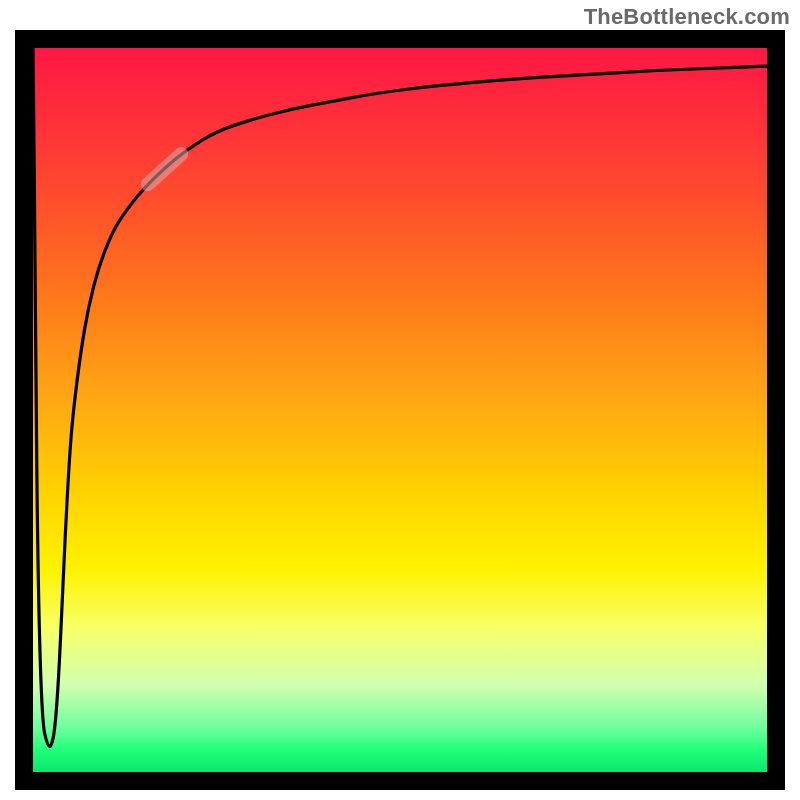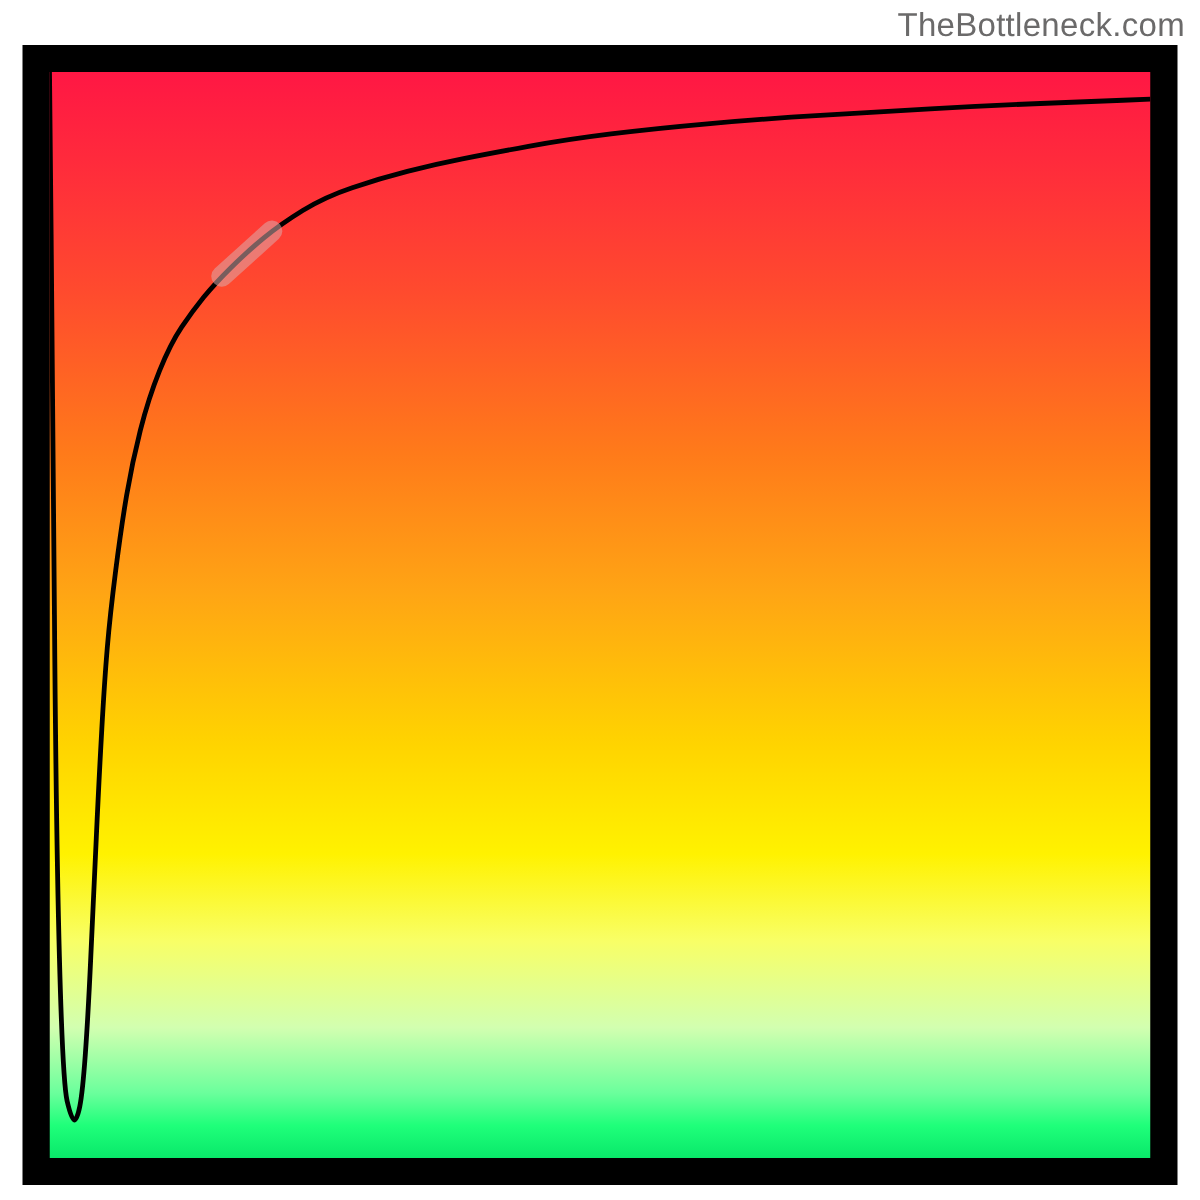--- a/index.html
+++ b/index.html
@@ -15,21 +15,21 @@
     position: relative;
     width: 800px;
     height: 800px;
   }
   .watermark {
     position: absolute;
     top: 4px;
     right: 10px;
     color: #6b6a6a;
     font-size: 22px;
-    font-weight: 400;
+    font-weight: 700;
     letter-spacing: 0.2px;
     z-index: 10;
     user-select: none;
   }
   .frame {
     position: absolute;
     left: 15px;
     top: 30px;
     width: 770px;
     height: 760px;

